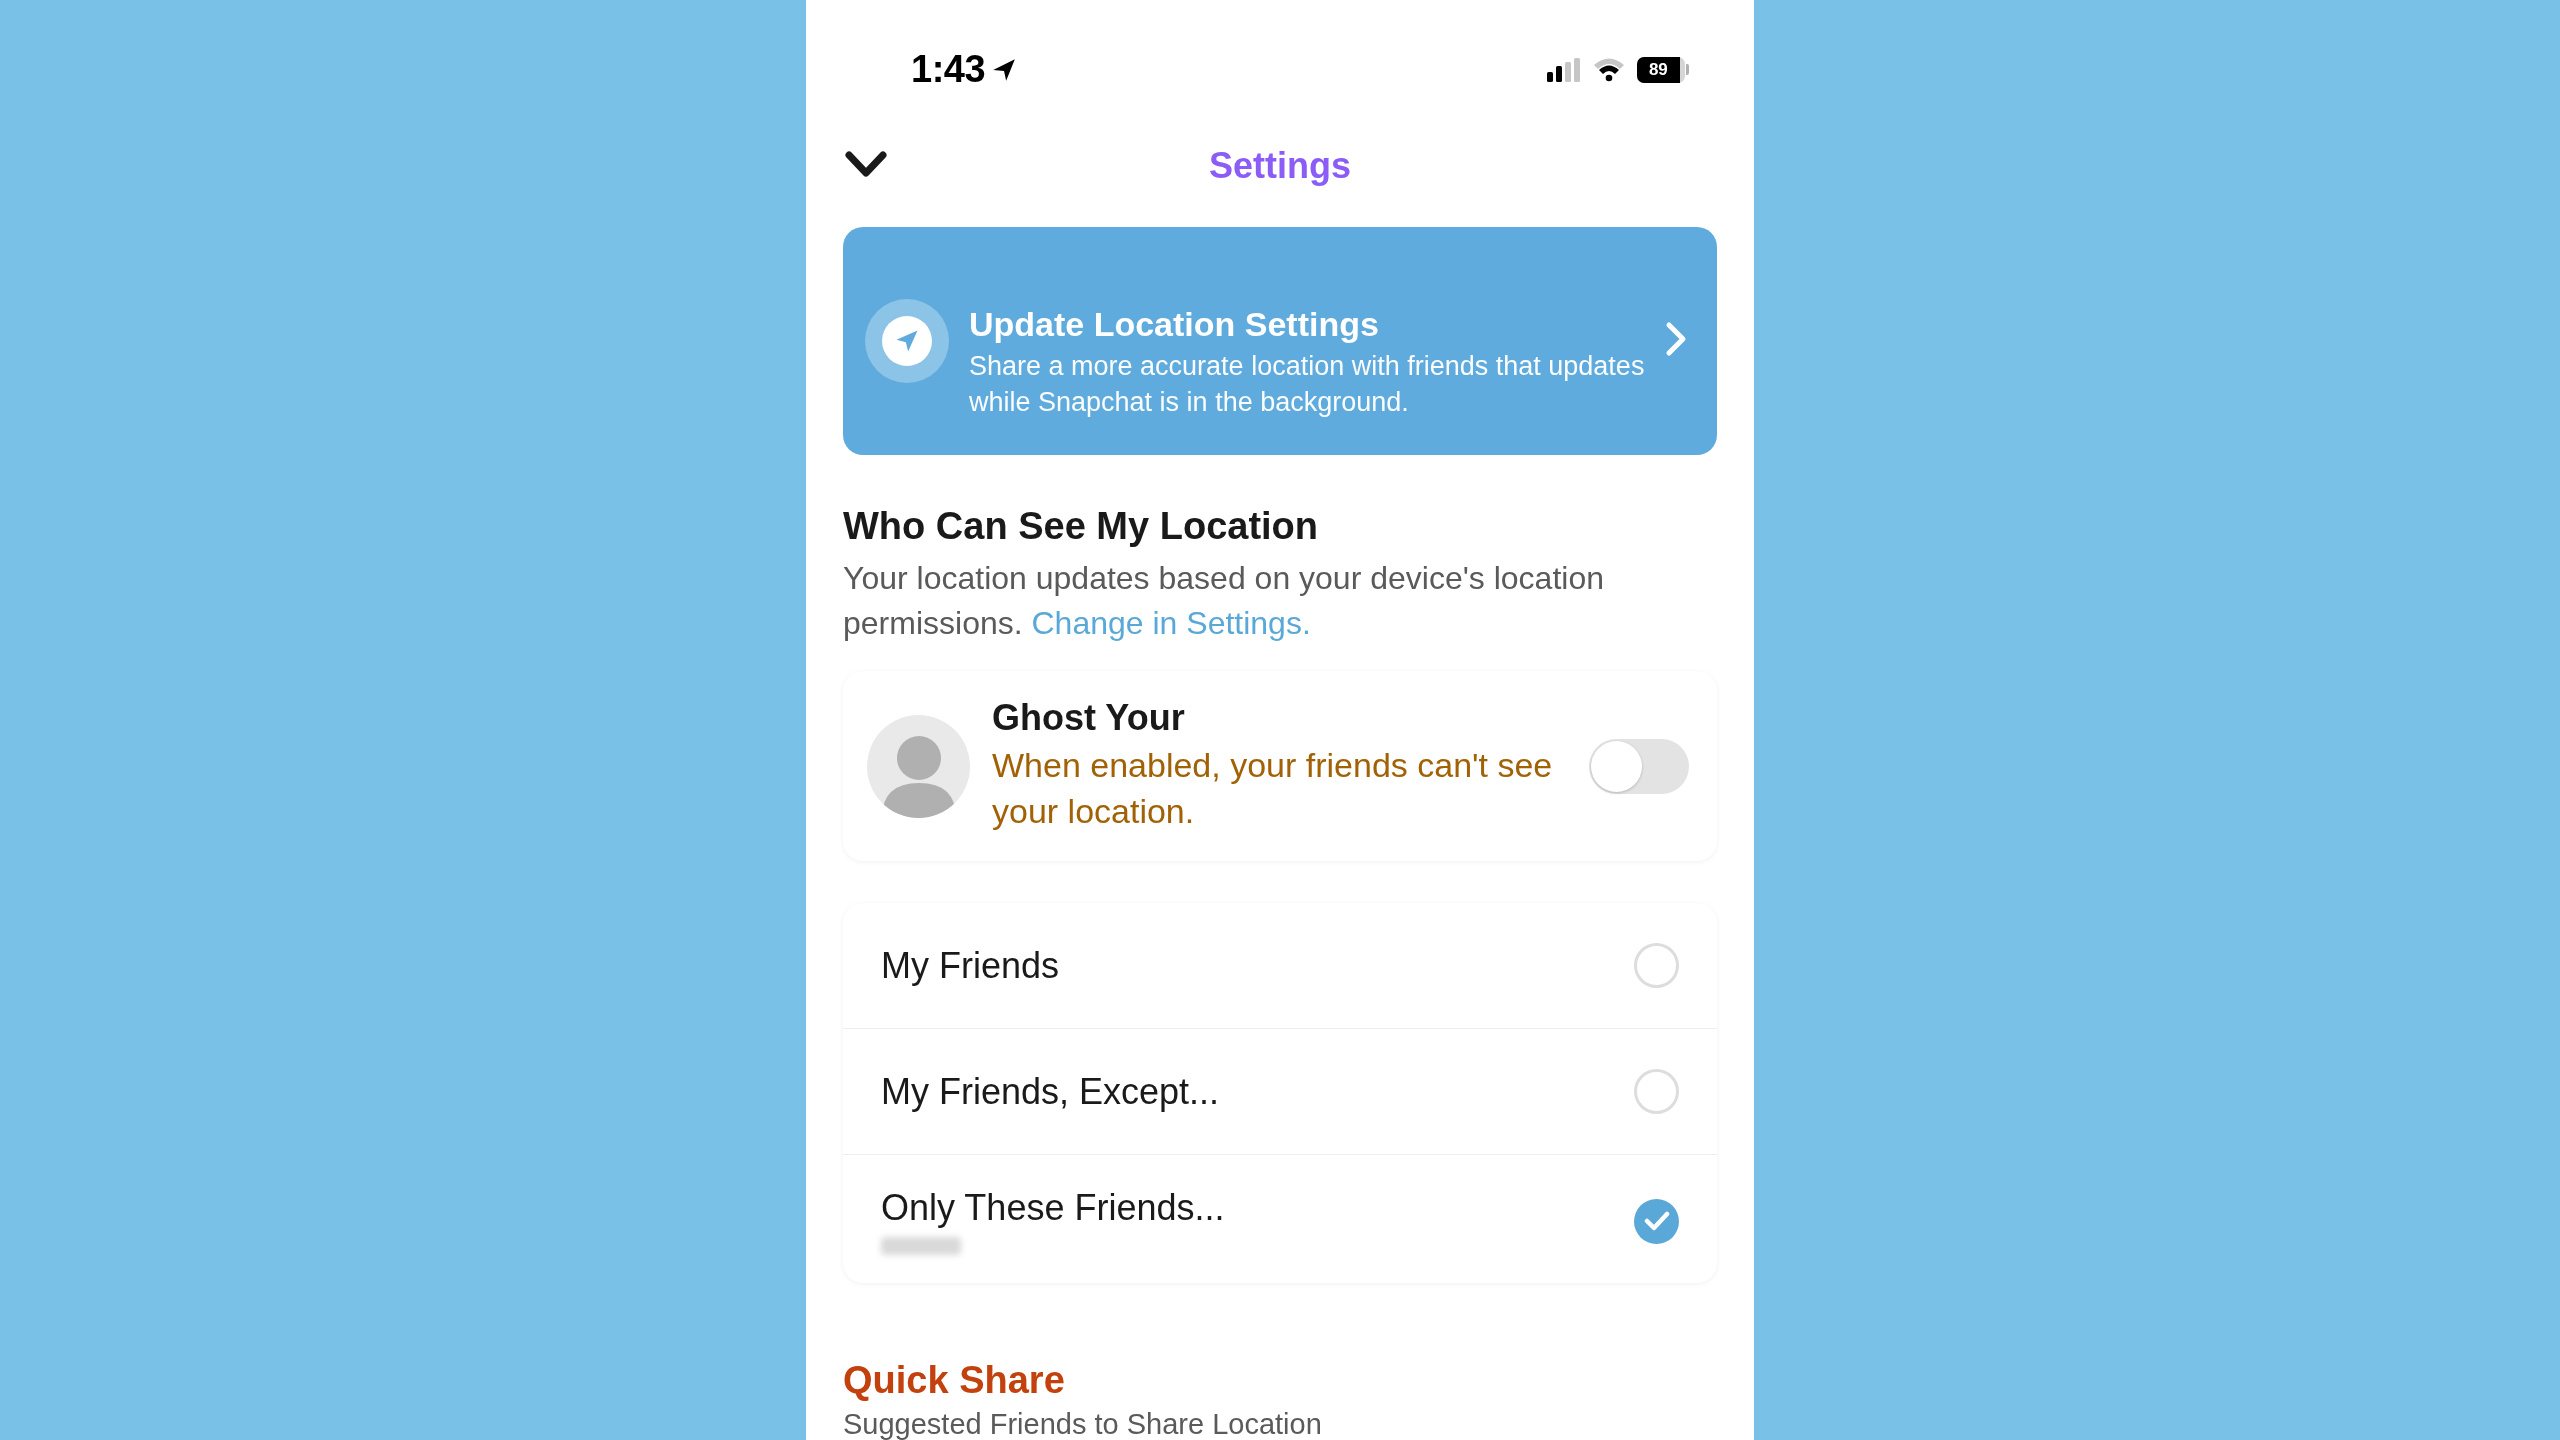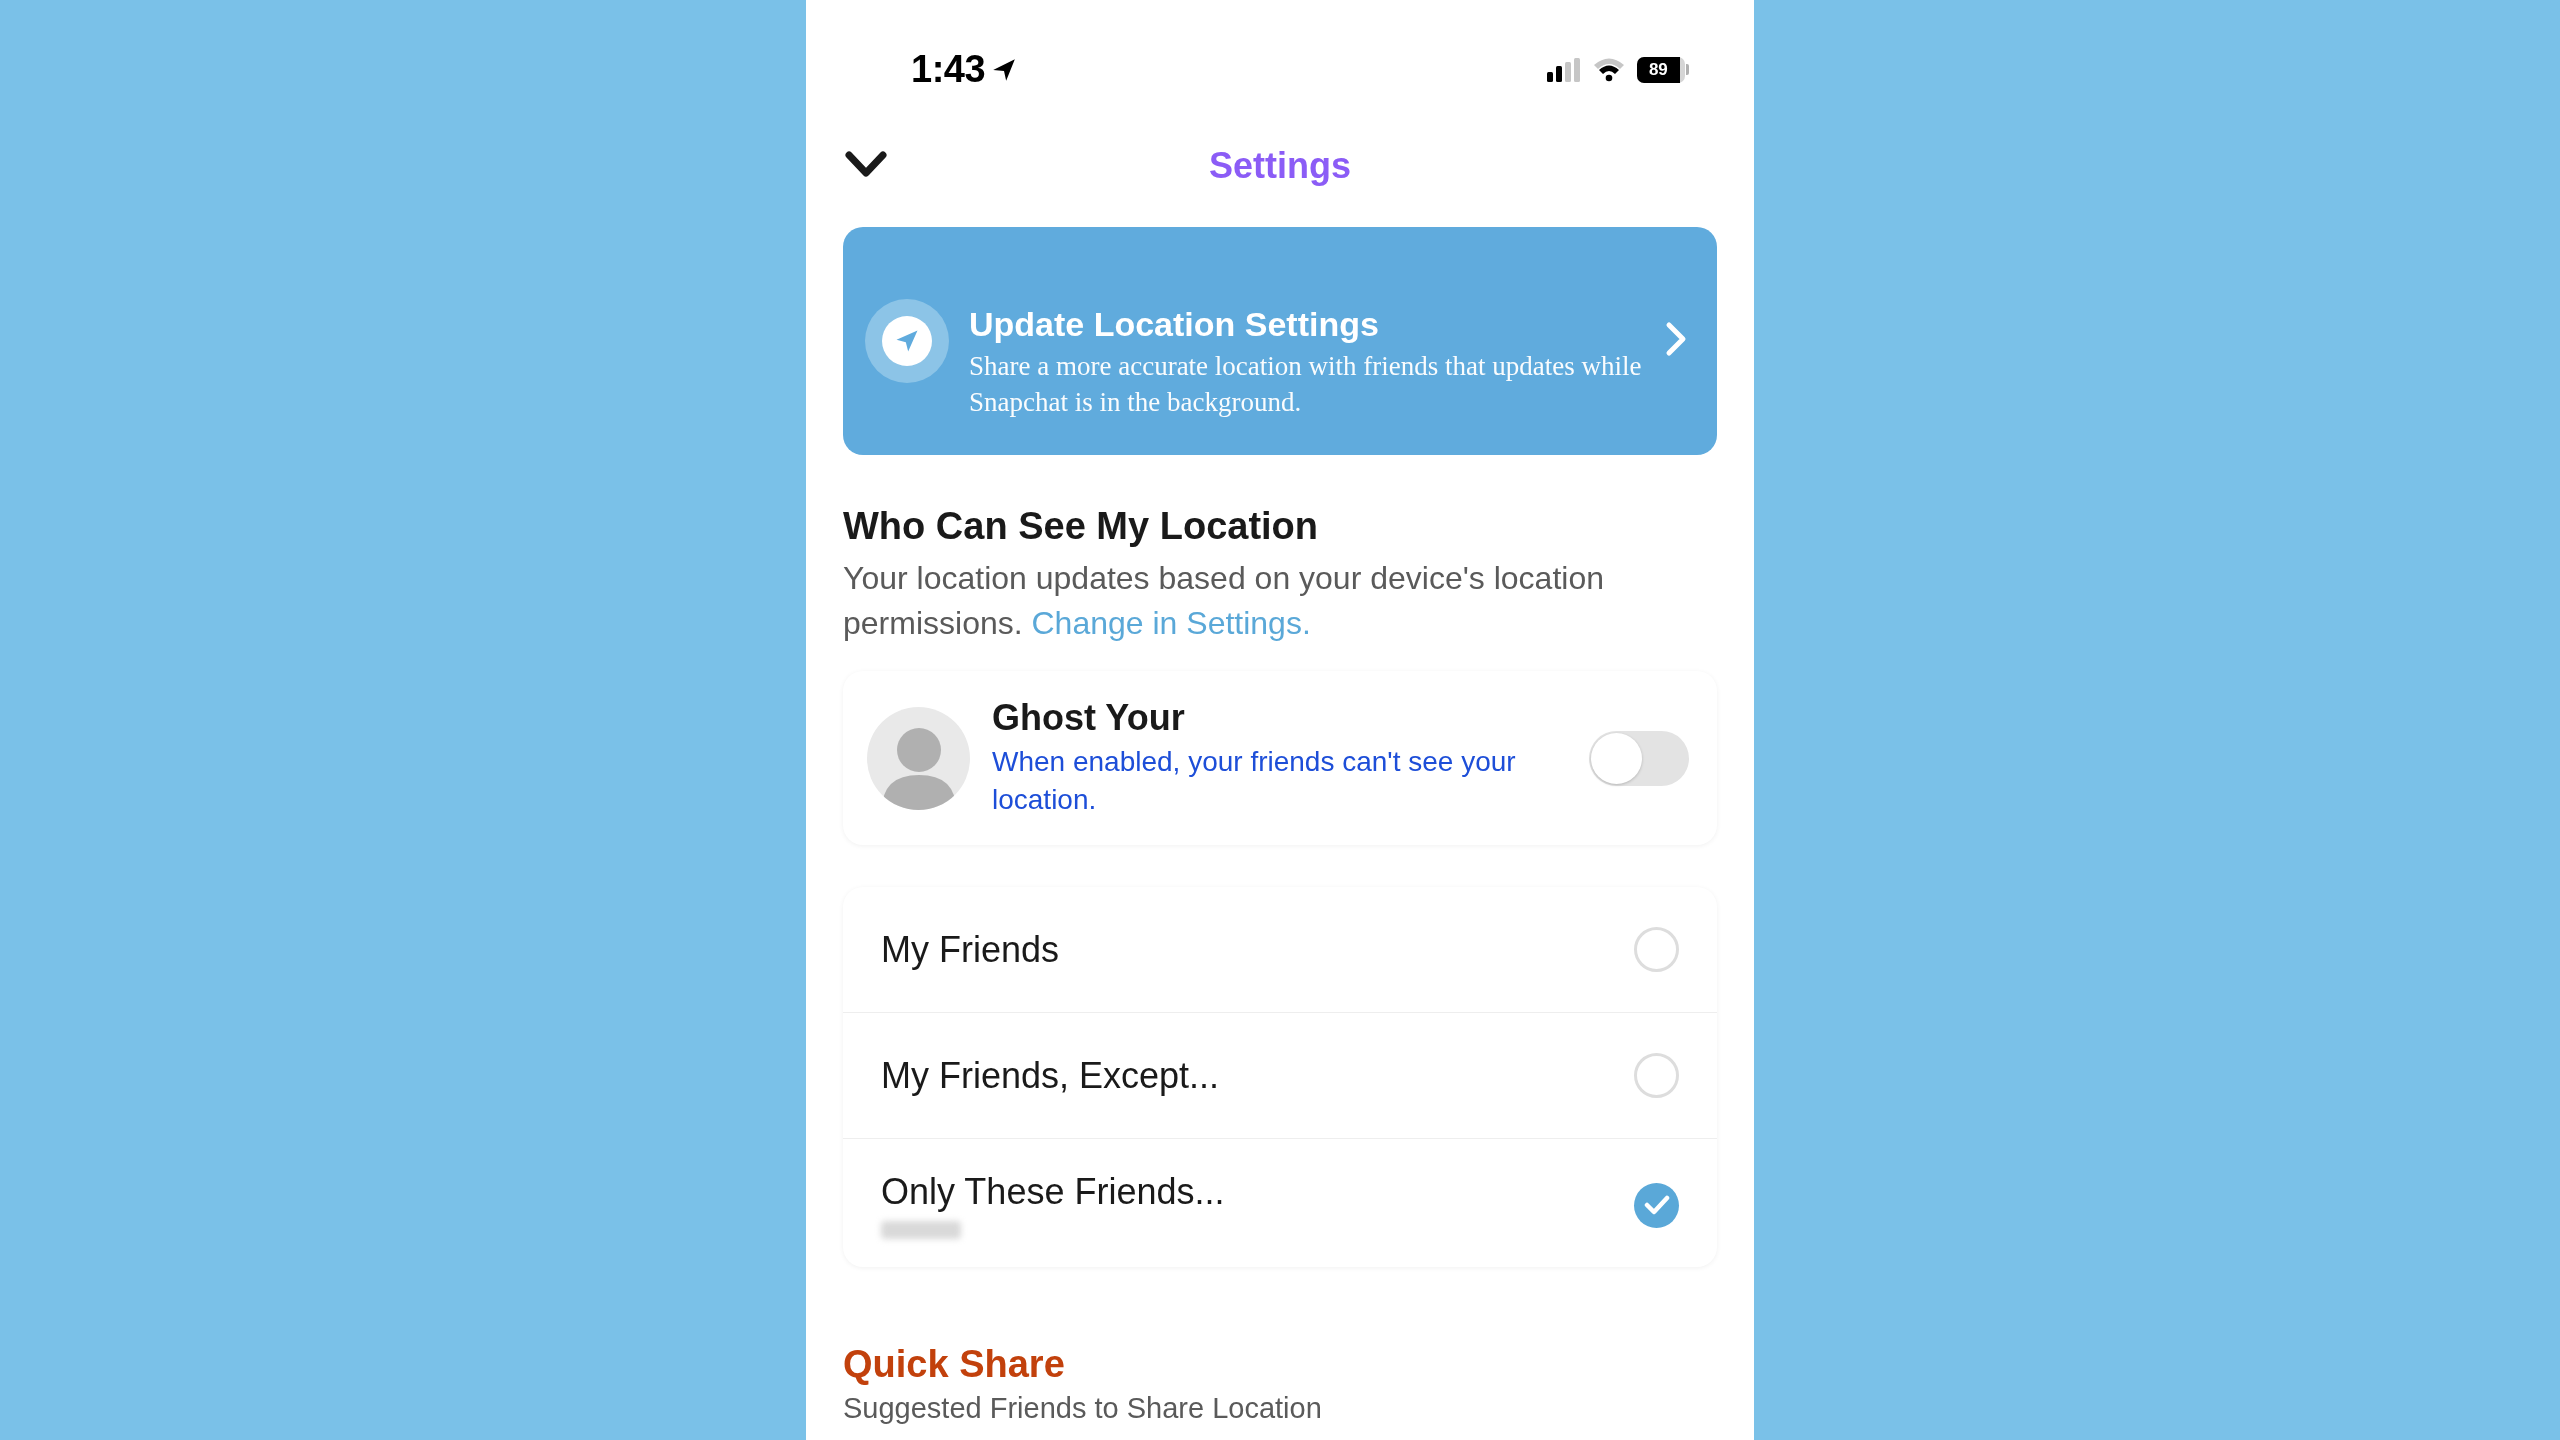--- a/index.html
+++ b/index.html
@@ -137,21 +137,20 @@
       font-weight: 600;
       margin-bottom: 4px;
       margin-top: 44px;
     }
     .banner-desc {
       color: #fff;
       font-size: 27px;
       font-weight: 400;
       line-height: 1.35;
       opacity: 0.97;
-      font-family: Liberation Serif, serif;
     }
     .banner-chevron { flex-shrink: 0; }
     .banner-chevron svg { width: 22px; height: 36px; }
     .section-header {
       padding: 0 37px;
     }
     .section-title {
       font-size: 38px;
       font-weight: 700;
       color: #1a1a1a;
@@ -191,22 +190,22 @@
     }
     .avatar svg { width: 90px; height: 90px; }
     .ghost-text { flex: 1; }
     .ghost-title {
       font-size: 36px;
       font-weight: 700;
       color: #1a1a1a;
       margin-bottom: 4px;
     }
     .ghost-desc {
-      font-size: 28px;
-      color: #1d4ed8;
+      font-size: 34px;
+      color: #a16207;
       line-height: 1.35;
     }
     .toggle {
       width: 100px;
       height: 55px;
       border-radius: 55px;
       background: #e3e3e3;
       position: relative;
       flex-shrink: 0;
     }

